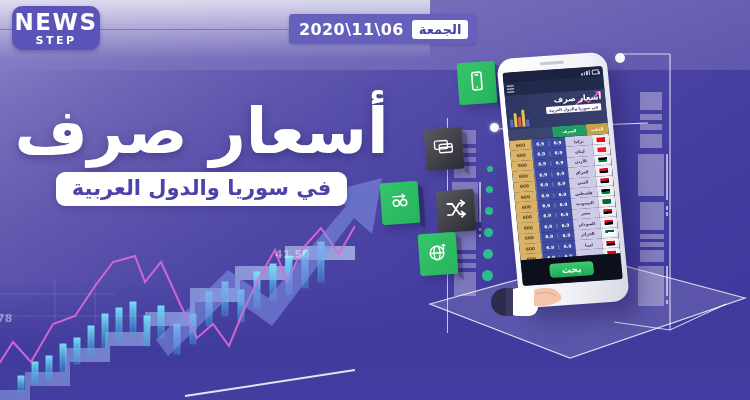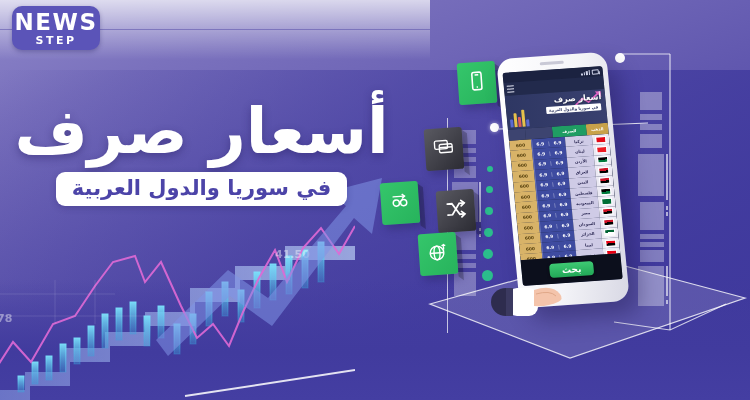--- a/index.html
+++ b/index.html
@@ -695,19 +695,23 @@
   </div>
 
   <div class="top-sheen"></div>
   <div class="top-rule"></div>
 
   <div class="logo">
     <span class="logo-step">NEWS</span>
     <span class="logo-news">STEP</span>
   </div>
 
+  <div class="date-badge">
+    <span class="date-num">2020\11\06</span>
+    <span class="date-day">الجمعة</span>
+  </div>
 
   <div class="headline-wrap">
     <div class="headline-main">أسعار صرف</div>
     <div><span class="headline-pill">في سوريا والدول العربية</span></div>
   </div>
 
 </div>
 
 </body></html>

